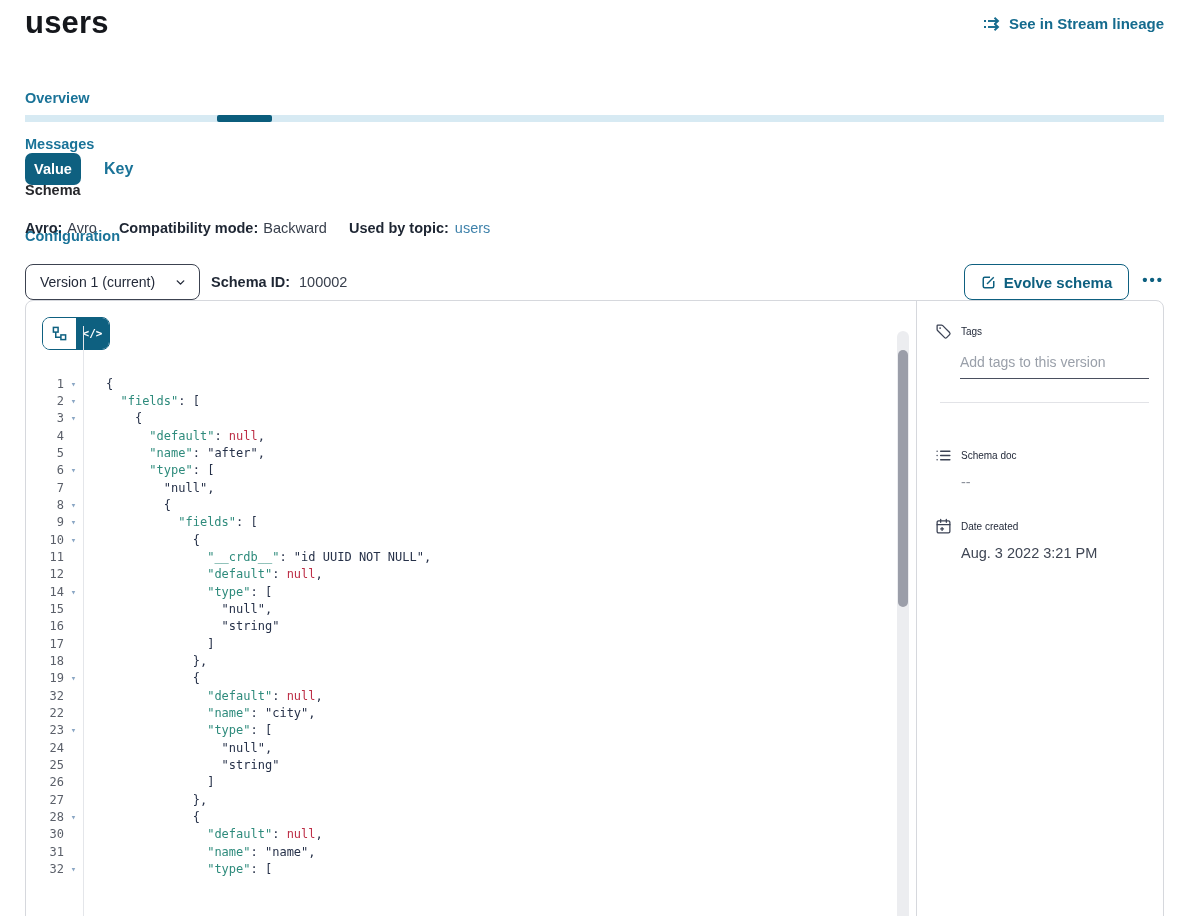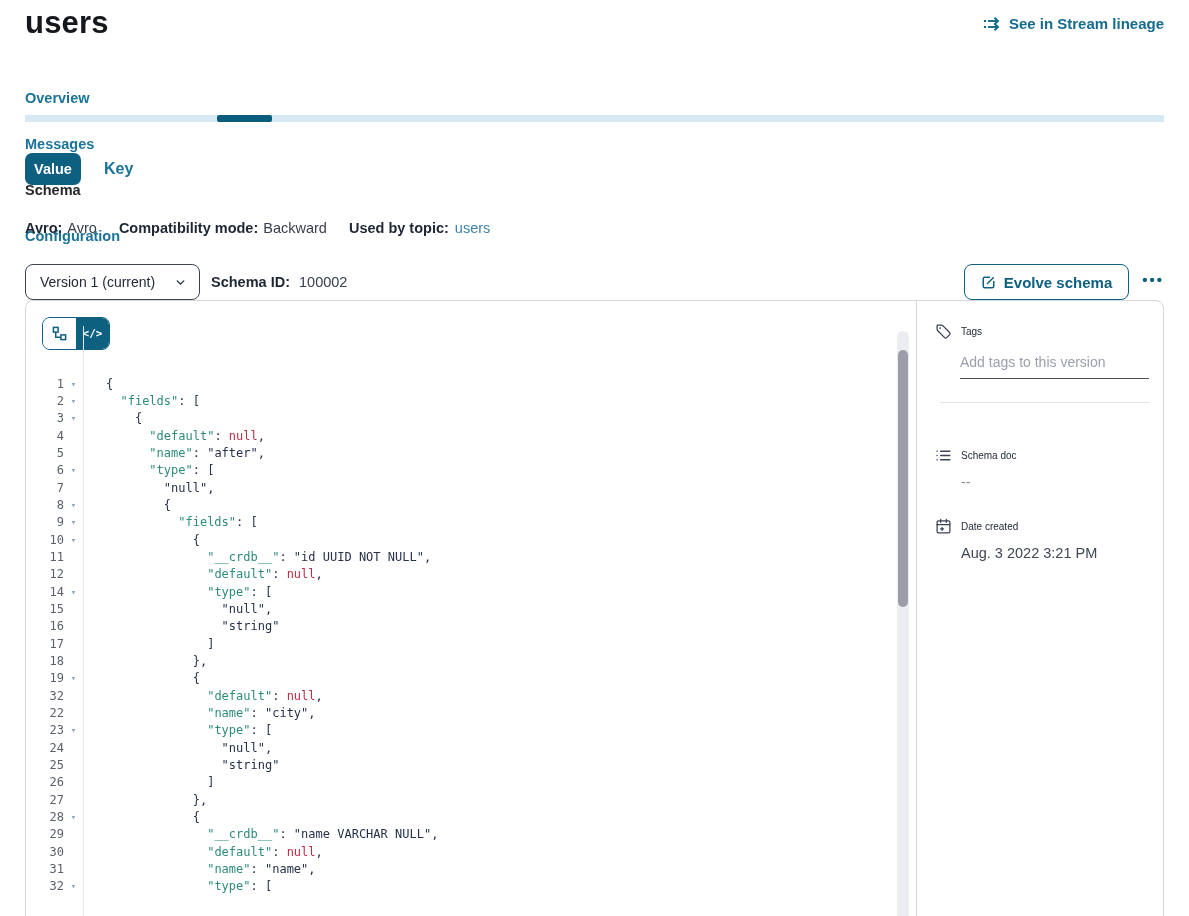--- a/index.html
+++ b/index.html
@@ -305,25 +305,20 @@
           <span class="ln">27</span>
           <span class="tri"></span>
           <span class="cc"><span>            </span><span class="tk-p">},</span></span>
         </div>
         <div class="cl">
           <span class="ln">28</span>
           <span class="tri">▾</span>
           <span class="cc"><span>            </span><span class="tk-p">{</span></span>
         </div>
         <div class="cl">
-          <span class="ln">29</span>
-          <span class="tri"></span>
-          <span class="cc"><span>              </span><span class="tk-k">"__crdb__"</span><span class="tk-p">: </span><span class="tk-s">"name VARCHAR NULL"</span><span class="tk-p">,</span></span>
-        </div>
-        <div class="cl">
           <span class="ln">30</span>
           <span class="tri"></span>
           <span class="cc"><span>              </span><span class="tk-k">"default"</span><span class="tk-p">: </span><span class="tk-n">null</span><span class="tk-p">,</span></span>
         </div>
         <div class="cl">
           <span class="ln">31</span>
           <span class="tri"></span>
           <span class="cc"><span>              </span><span class="tk-k">"name"</span><span class="tk-p">: </span><span class="tk-s">"name"</span><span class="tk-p">,</span></span>
         </div>
         <div class="cl">

